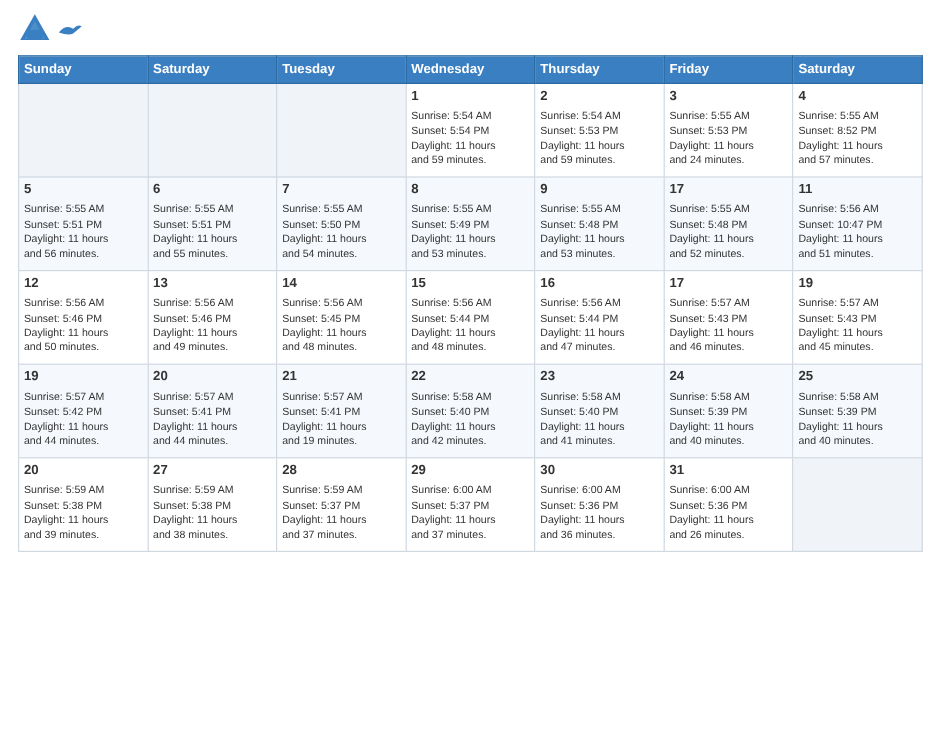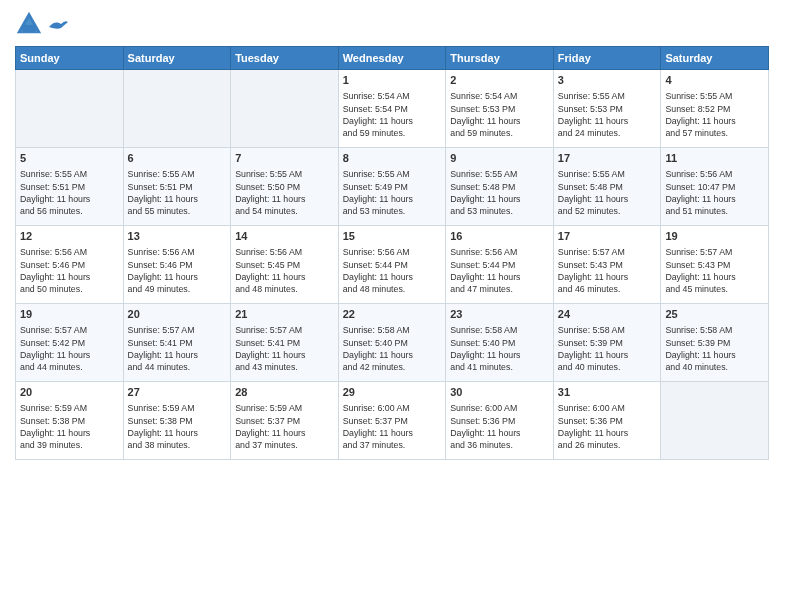--- a/index.html
+++ b/index.html
@@ -271,21 +271,21 @@
             <div class="cell-text">Sunrise: 5:57 AM</div>
             <div class="cell-text">Sunset: 5:41 PM</div>
             <div class="cell-text">Daylight: 11 hours</div>
             <div class="cell-text">and 44 minutes.</div>
           </td>
           <td>
             <div class="day-num">21</div>
             <div class="cell-text">Sunrise: 5:57 AM</div>
             <div class="cell-text">Sunset: 5:41 PM</div>
             <div class="cell-text">Daylight: 11 hours</div>
-            <div class="cell-text">and 43 minutes.</div>
+            <div class="cell-text">and 19 minutes.</div>
           </td>
           <td>
             <div class="day-num">22</div>
             <div class="cell-text">Sunrise: 5:58 AM</div>
             <div class="cell-text">Sunset: 5:40 PM</div>
             <div class="cell-text">Daylight: 11 hours</div>
             <div class="cell-text">and 42 minutes.</div>
           </td>
           <td>
             <div class="day-num">23</div>

